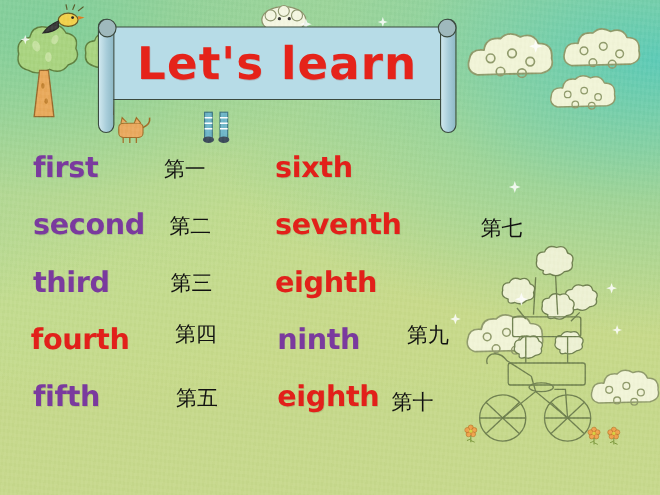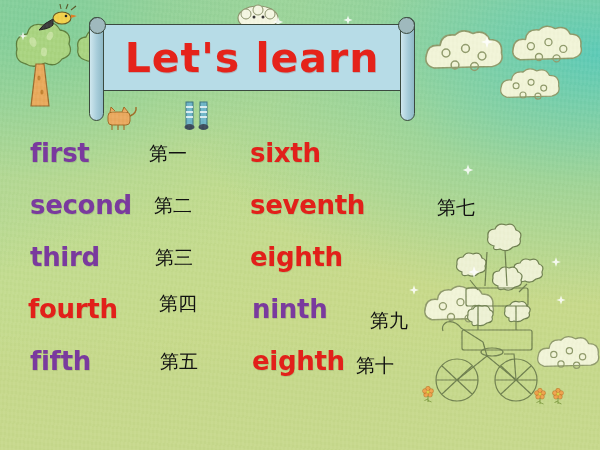--- a/index.html
+++ b/index.html
@@ -255,21 +255,21 @@
     <div class="row">
       <span class="en purple" style="left:30px;top:6px;">third</span>
       <span class="zh" style="left:155px;top:9px;">第三</span>
       <span class="en red" style="left:250px;top:6px;">eighth</span>
     </div>
 
     <div class="row">
       <span class="en red" style="left:28px;top:6px;">fourth</span>
       <span class="zh" style="left:159px;top:3px;">第四</span>
       <span class="en purple" style="left:252px;top:6px;">ninth</span>
-      <span class="zh" style="left:370px;top:20px;">第九</span>
+      <span class="zh" style="left:370px;top:4px;">第九</span>
     </div>
 
     <div class="row">
       <span class="en purple" style="left:30px;top:6px;">fifth</span>
       <span class="zh" style="left:160px;top:9px;">第五</span>
       <span class="en red" style="left:252px;top:6px;">eighth</span>
       <span class="zh" style="left:356px;top:13px;">第十</span>
     </div>
 
   </div>

